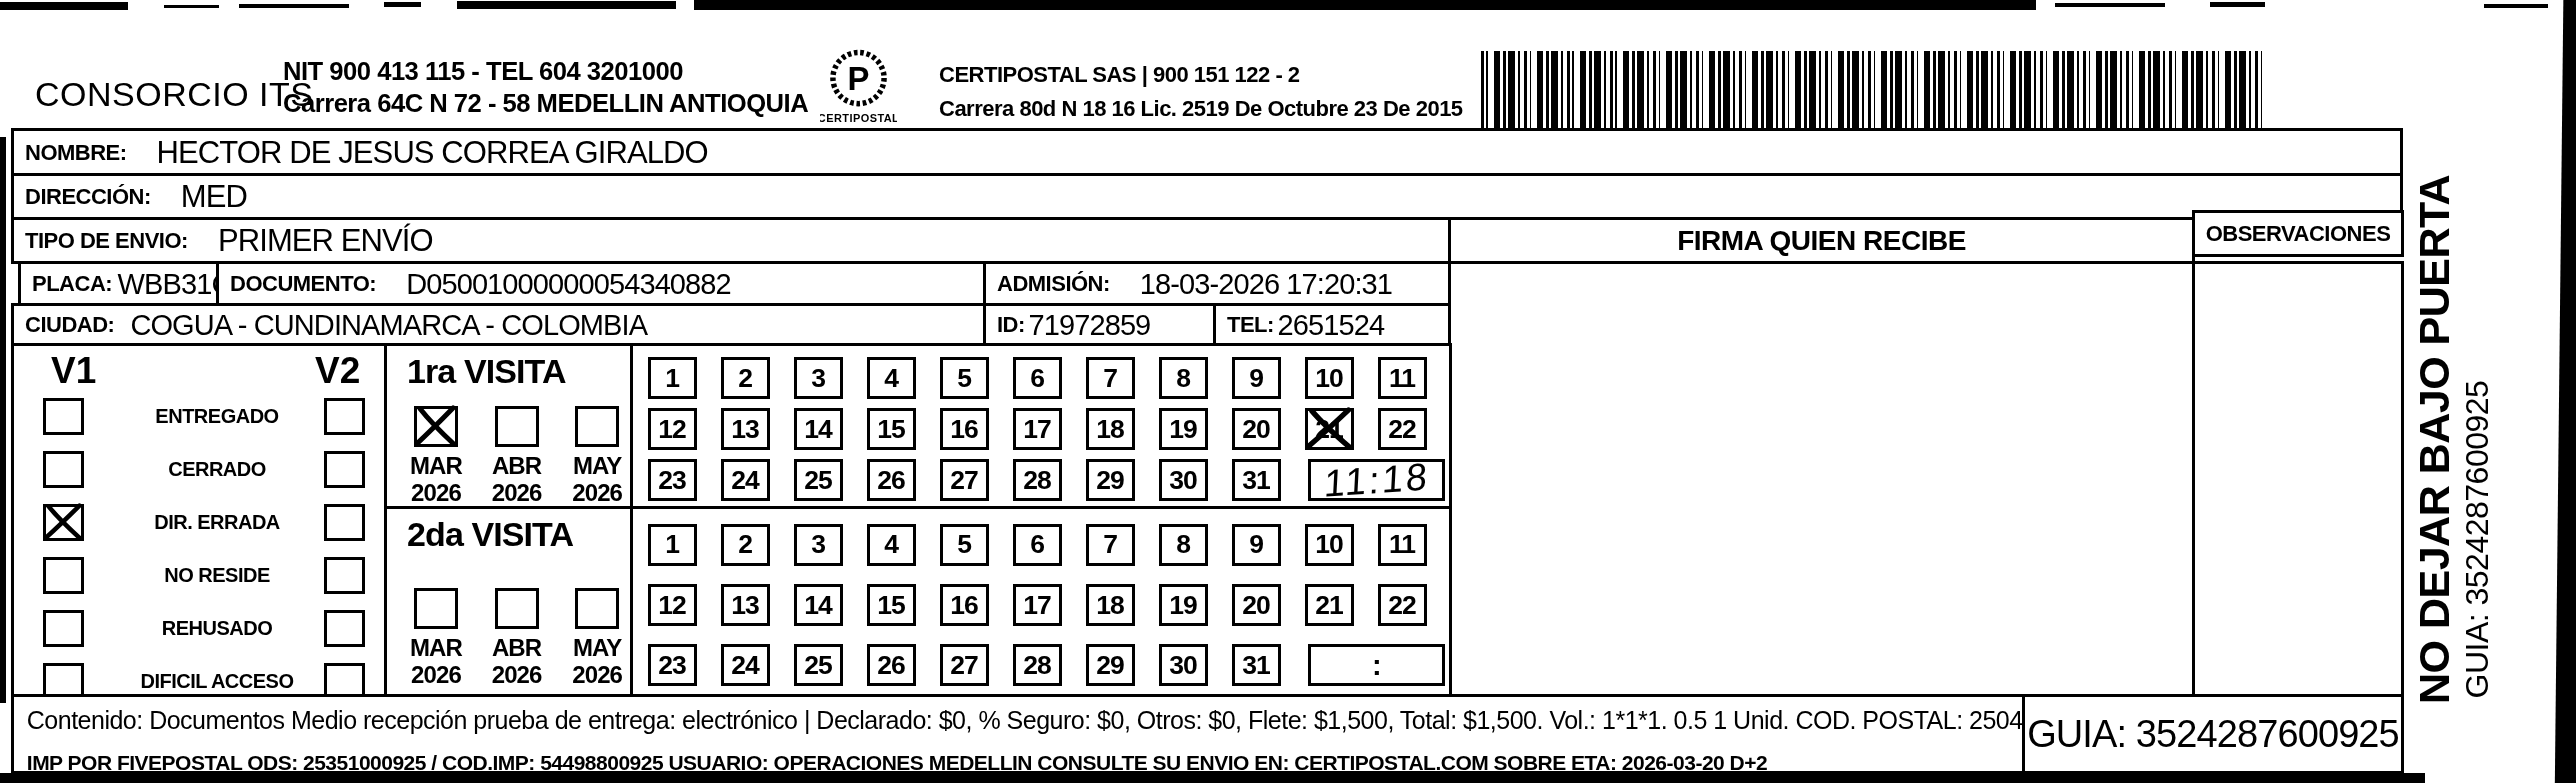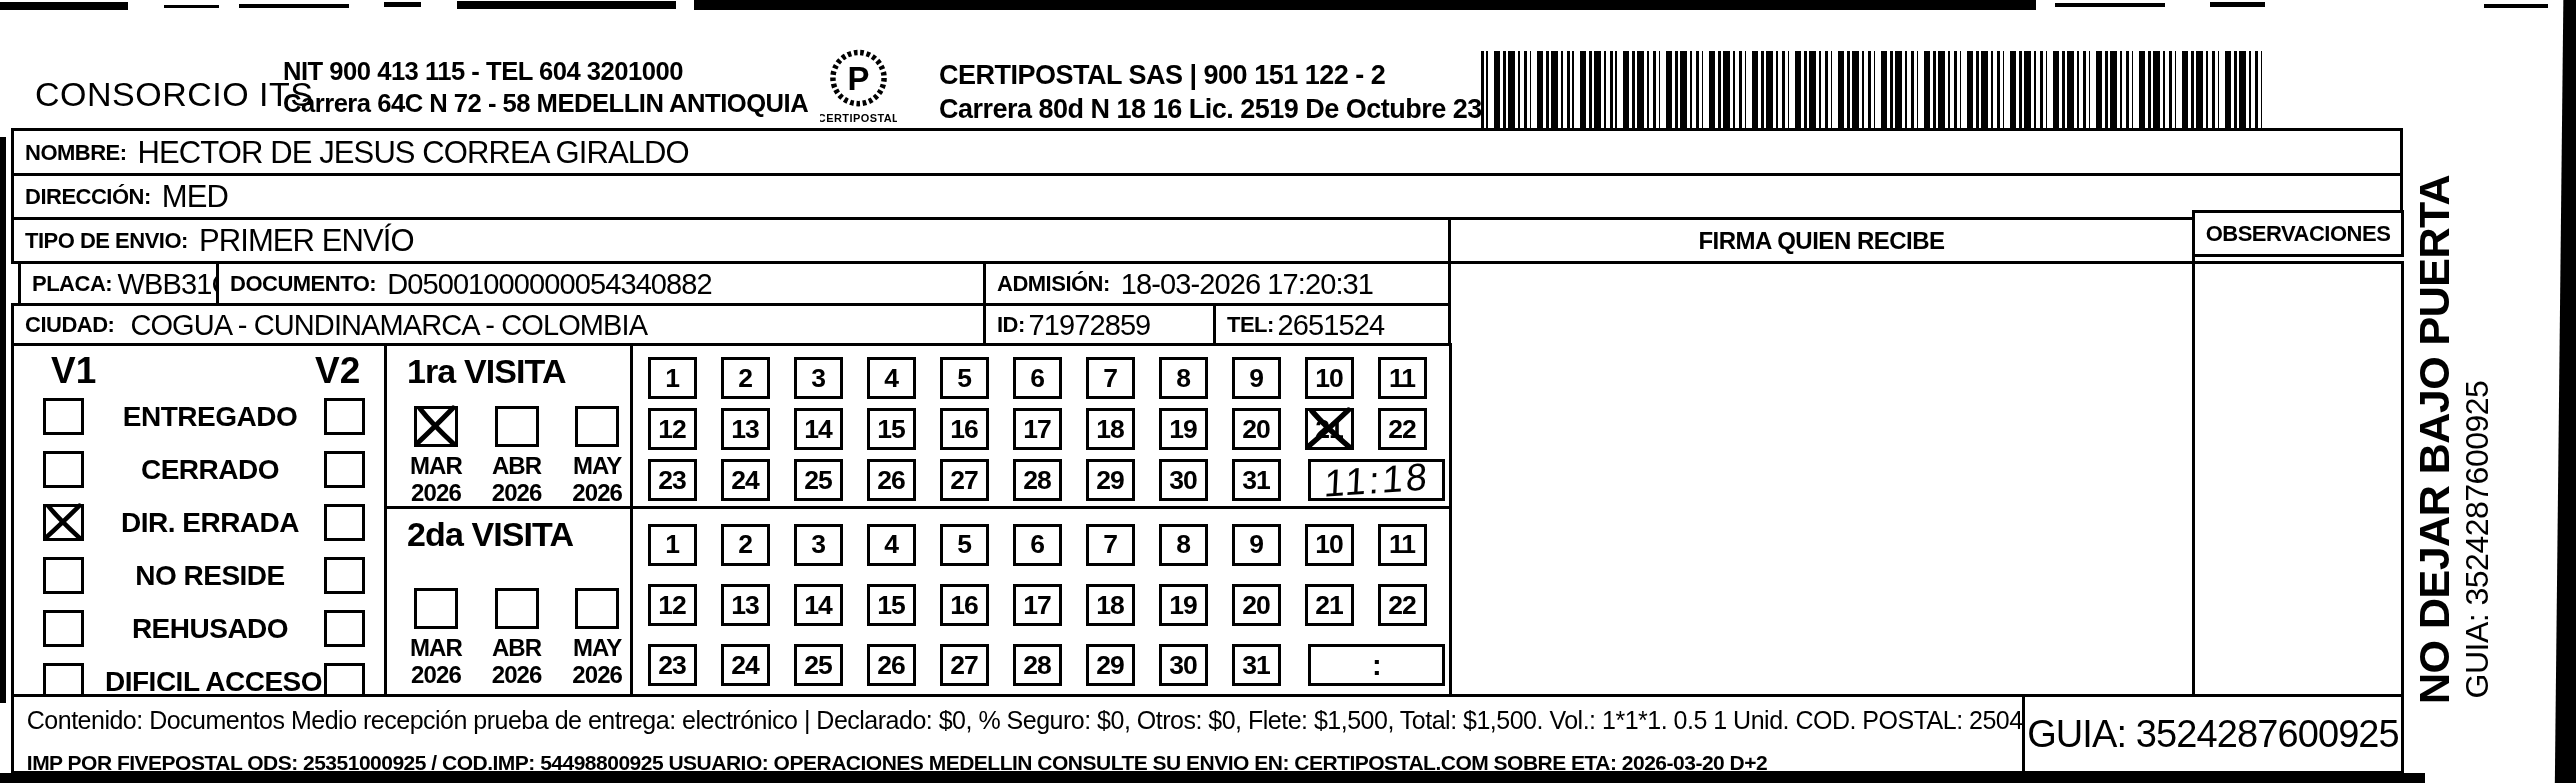--- a/index.html
+++ b/index.html
@@ -8,43 +8,43 @@
     background:#fff;color:#000;
     font-family:"Liberation Sans", sans-serif;
   }
   
   .scanline{position:absolute;background:#000;}
   .right-bar{position:absolute;left:2553px;top:0;width:23px;height:783px;background:#000;
     clip-path:polygon(45% 0,100% 0,100% 100%,8% 100%);}
   
   .hdr-consorcio{position:absolute;left:35px;top:75px;font-size:34px;letter-spacing:0.5px;}
   .hdr-nit{position:absolute;left:283px;top:55px;font-size:25.6px;font-weight:700;line-height:32px;letter-spacing:-0.5px;}
-  .hdr-certi{position:absolute;left:939px;top:58px;font-size:27px;font-weight:700;line-height:34px;letter-spacing:-0.5px;}
+  .hdr-certi{position:absolute;left:939px;top:58px;font-size:22px;font-weight:700;line-height:34px;letter-spacing:-0.5px;}
   .logo{position:absolute;left:820px;top:47px;width:77px;height:95px;}
   .barcode{position:absolute;left:1481px;top:51px;width:783px;height:79px;
     background:repeating-linear-gradient(90deg,
       #000 0 2.7px,#fff 2.7px 5.5px,#000 5.5px 7.3px,#fff 7.3px 12.8px,#000 12.8px 19px,#fff 19px 22px,
       #000 22px 25px,#fff 25px 27px,#000 27px 34px,#fff 34px 37px,#000 37px 39px,#fff 39px 43px);}
   
   .cell{position:absolute;border:3.7px solid #000;background:#fff;box-sizing:border-box;
-    display:flex;align-items:center;padding:0 11px;gap:11px;overflow:hidden;white-space:nowrap;}
+    display:flex;align-items:center;padding:0 11px;gap:30px;overflow:hidden;white-space:nowrap;}
   .cell.center{justify-content:center;}
   .lbl{font-weight:700;font-size:22px;letter-spacing:-0.5px;flex:0 0 auto;}
   .val{font-size:31px;letter-spacing:-0.9px;}
   .val-sm{font-size:29px;letter-spacing:-0.9px;}
-  .hd{font-weight:700;font-size:24px;letter-spacing:-0.5px;}
+  .hd{font-weight:700;font-size:28px;letter-spacing:-0.5px;}
   
   .status-cell{padding:0;display:block;}
   .v-heads{position:absolute;top:3.7px;left:0;width:100%;}
   .v1h{position:absolute;left:37px;font-size:37px;font-weight:700;}
   .v2h{position:absolute;left:301px;font-size:37px;font-weight:700;}
   .st-rows{position:absolute;top:44px;left:0;width:100%;}
   .st-row{position:relative;height:53px;display:flex;align-items:center;}
   .st-row .cb{position:absolute;left:29px;}
-  .st-row .st-label{position:absolute;left:91px;width:210px;text-align:center;font-weight:700;font-size:28px;letter-spacing:-0.5px;}
+  .st-row .st-label{position:absolute;left:98px;width:210px;text-align:center;font-weight:700;font-size:20px;letter-spacing:-0.5px;}
   .st-row .cb.cb2{left:310px;}
   .cb{width:41px;height:37px;border:3.2px solid #000;background:#fff;box-sizing:border-box;
     display:inline-block;position:relative;flex:0 0 auto;}
   .hx{position:absolute;left:-3.7px;top:-3.7px;width:calc(100% + 7.3px);height:calc(100% + 7.3px);pointer-events:none;}
   
   .visit-panel{padding:0;display:block;}
   .visit-title{position:absolute;left:20px;top:5.5px;font-weight:700;font-size:34px;letter-spacing:-0.9px;}
   .visit-months{position:absolute;left:16px;display:flex;gap:14.6px;}
   .months-0{top:60px;}
   .months-1{top:79px;}

